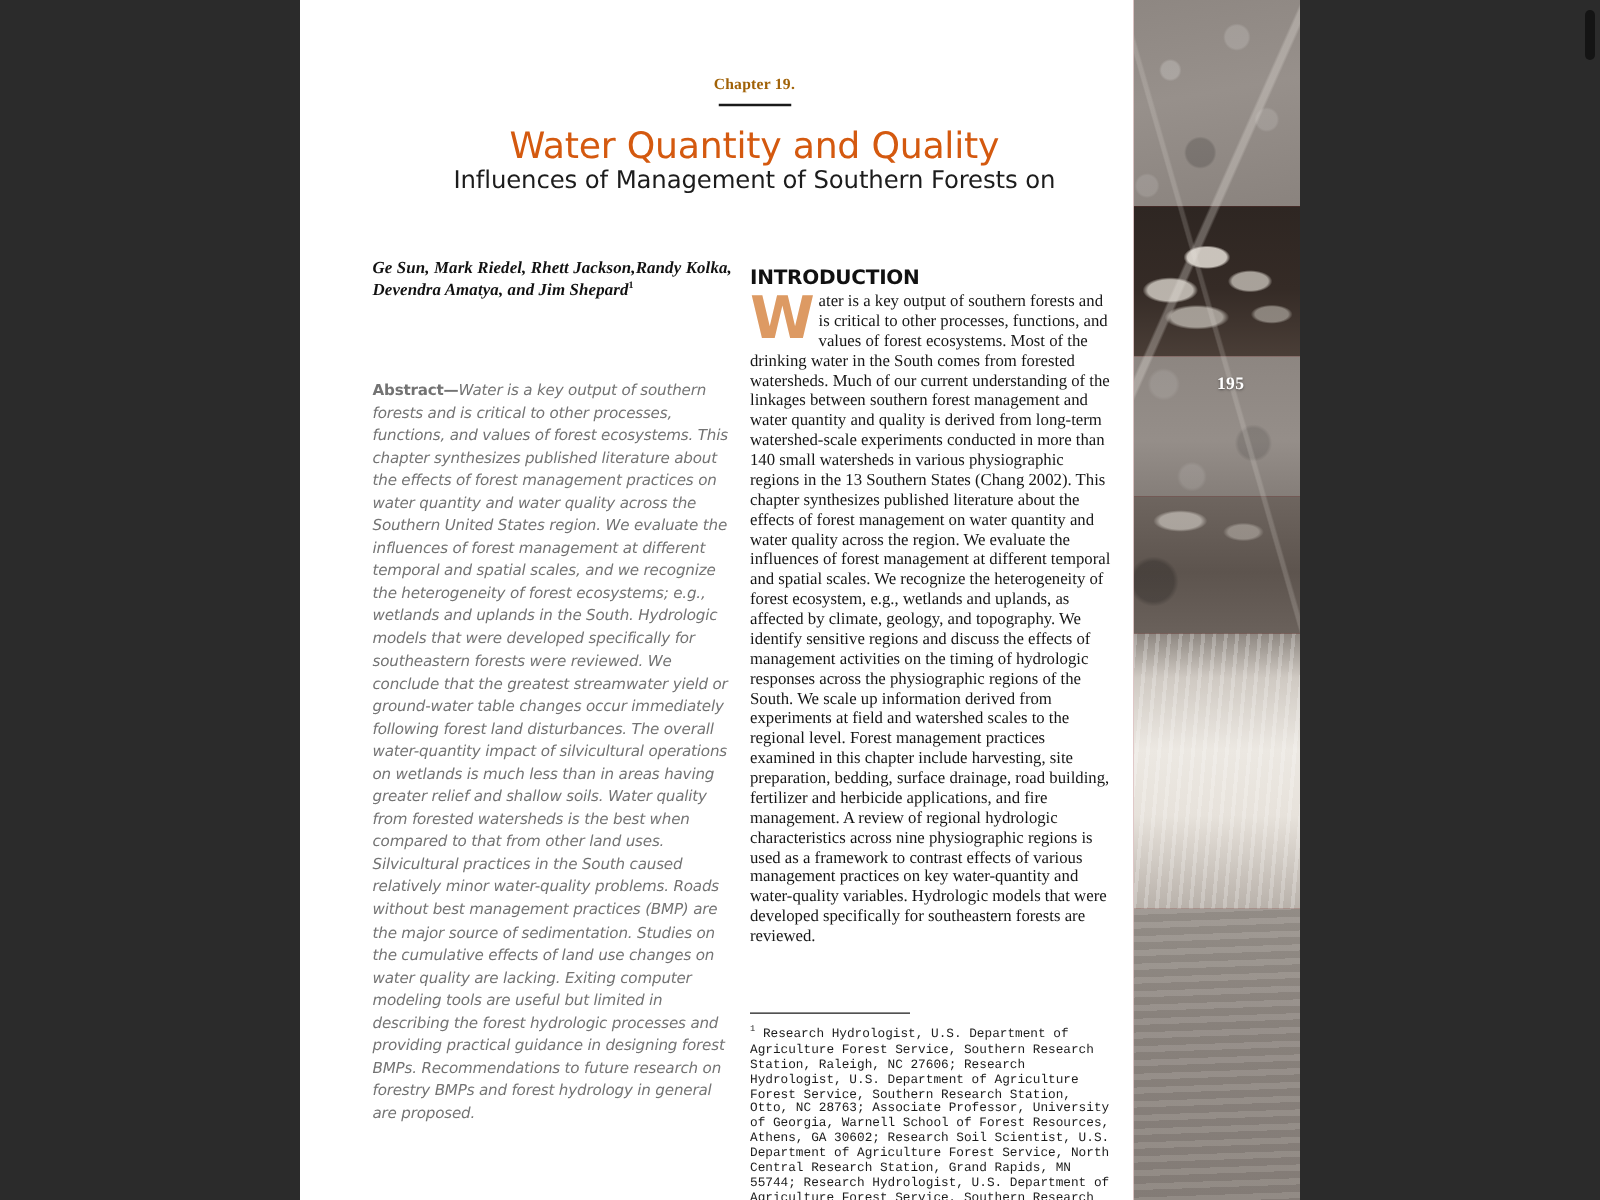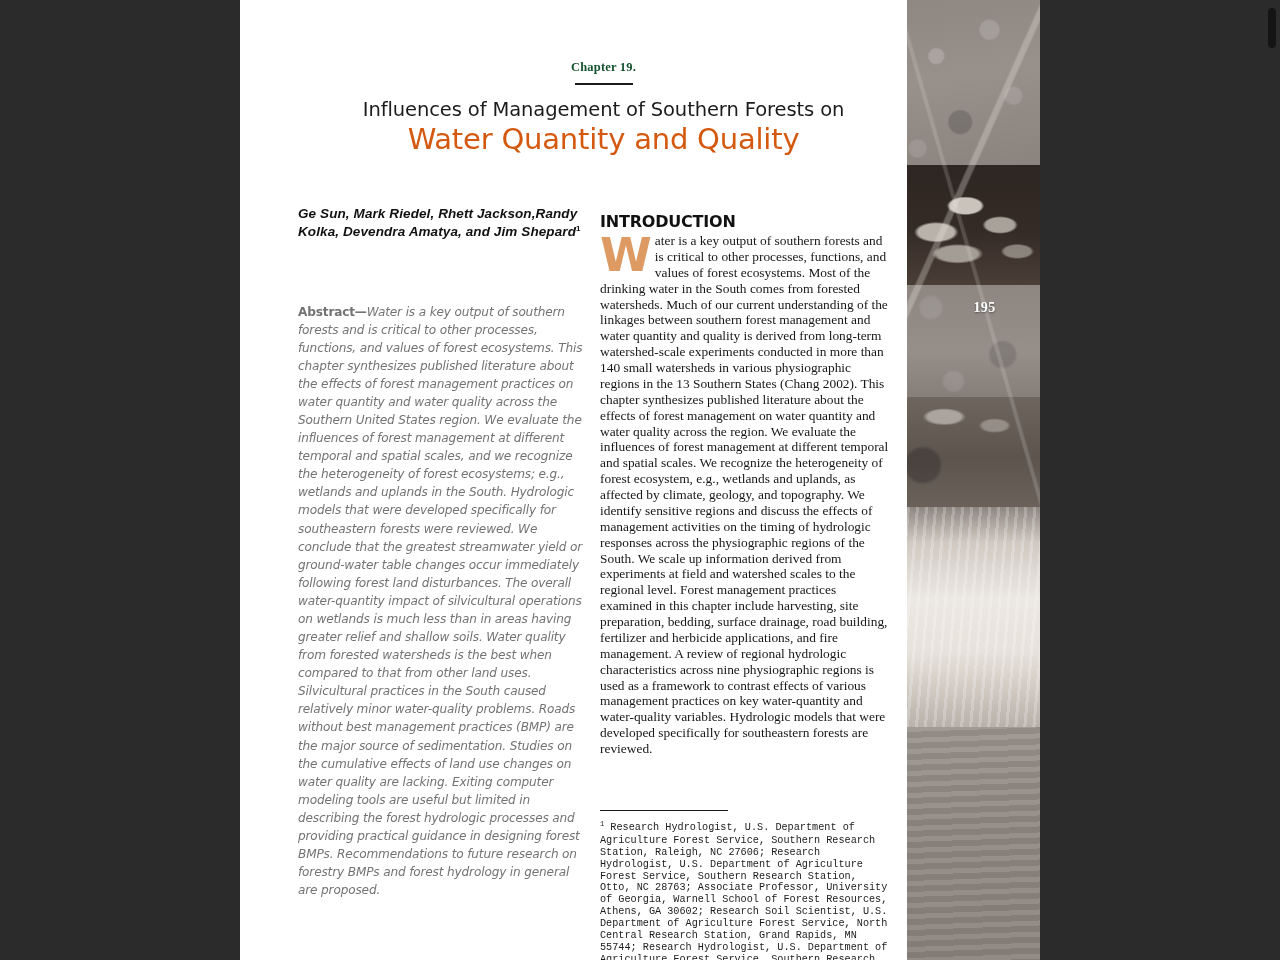--- a/index.html
+++ b/index.html
@@ -122,21 +122,21 @@
     position: absolute;
     left: 60px;
     top: 60px;
     width: 607px;
     text-align: center;
   }
   #chapter-label {
     font-family: "Liberation Serif", serif;
     font-weight: bold;
     font-size: 12.5px;
-    color: #14532d;
+    color: #a16207;
     letter-spacing: .2px;
   }
   #chapter-rule {
     width: 58px;
     height: 1.6px;
     background: #1a1a1a;
     margin: 8px auto 14px auto;
   }
   #title-line1 {
     font-family: "DejaVu Sans", sans-serif;
@@ -157,21 +157,21 @@
   }
 
   
   #col-left {
     position: absolute;
     left: 58px;
     top: 205px;
     width: 290px;
   }
   #authors {
-    font-family: Liberation Sans, sans-serif;
+    font-family: Liberation Serif, serif;
     font-weight: bold;
     font-style: italic;
     font-size: 13.5px;
     line-height: 1.32;
     color: #111;
     letter-spacing: .1px;
   }
   #authors sup { font-size: 8px; font-style: normal; vertical-align: super; }
 
   #abstract {
@@ -255,22 +255,22 @@
 </head>
 <body>
 
 <div id="viewer">
 
   <div id="page">
 
     <div id="headmatter">
       <div id="chapter-label">Chapter 19.</div>
       <div id="chapter-rule"></div>
+      <div id="title-line2">Water Quantity and Quality</div>
       <div id="title-line1">Influences of Management of Southern Forests on</div>
-      <div id="title-line2">Water Quantity and Quality</div>
     </div>
 
     <div id="col-left">
       <div id="authors">
         <span>Ge Sun, Mark Riedel, Rhett Jackson,Randy Kolka, Devendra Amatya, and Jim Shepard</span><sup>1</sup>
       </div>
       <div id="abstract">
         <b>Abstract—</b><span>Water is a key output of southern forests and is critical to other processes, functions, and values of forest ecosystems. This chapter synthesizes published literature about the effects of forest management practices on water quantity and water quality across the Southern United States region. We evaluate the influences of forest management at different temporal and spatial scales, and we recognize the heterogeneity of forest ecosystems; e.g., wetlands and uplands in the South. Hydrologic models that were developed specifically for southeastern forests were reviewed. We conclude that the greatest streamwater yield or ground-water table changes occur immediately following forest land disturbances. The overall water-quantity impact of silvicultural operations on wetlands is much less than in areas having greater relief and shallow soils. Water quality from forested watersheds is the best when compared to that from other land uses. Silvicultural practices in the South caused relatively minor water-quality problems. Roads without best management practices (BMP) are the major source of sedimentation. Studies on the cumulative effects of land use changes on water quality are lacking. Exiting computer modeling tools are useful but limited in describing the forest hydrologic processes and providing practical guidance in designing forest BMPs. Recommendations to future research on forestry BMPs and forest hydrology in general are proposed.</span>
       </div>
     </div>

